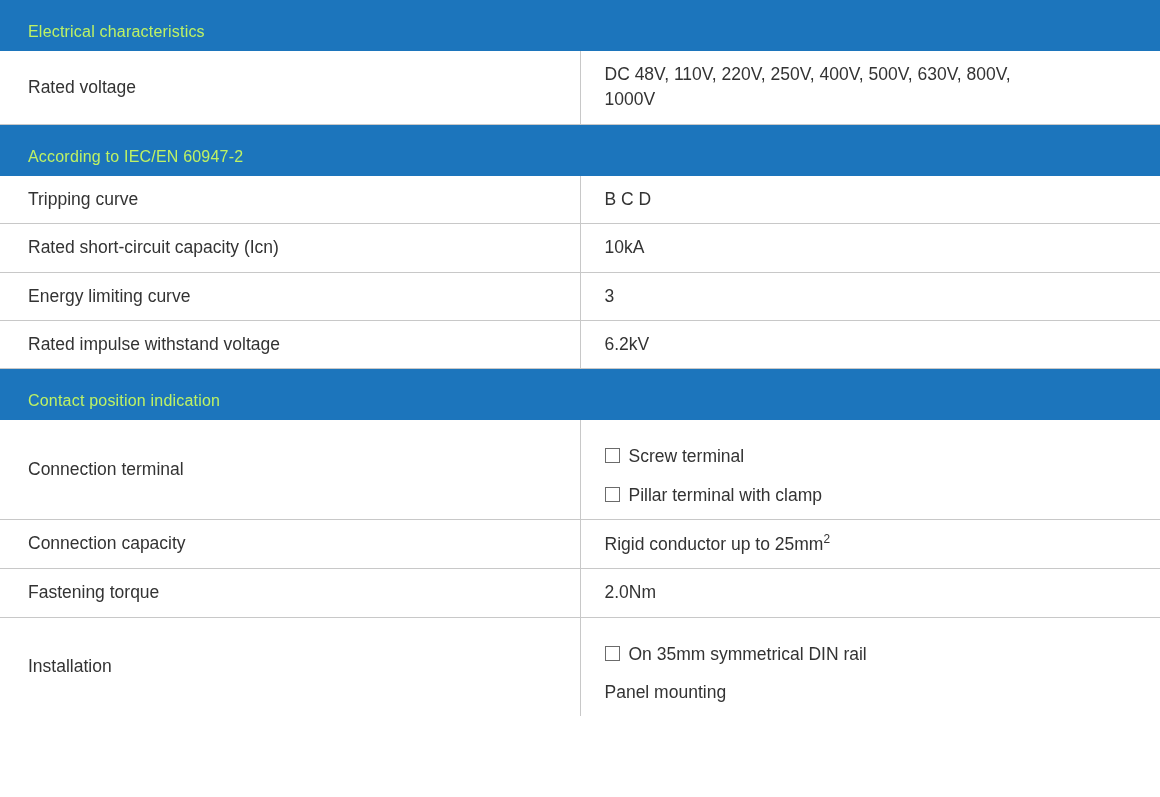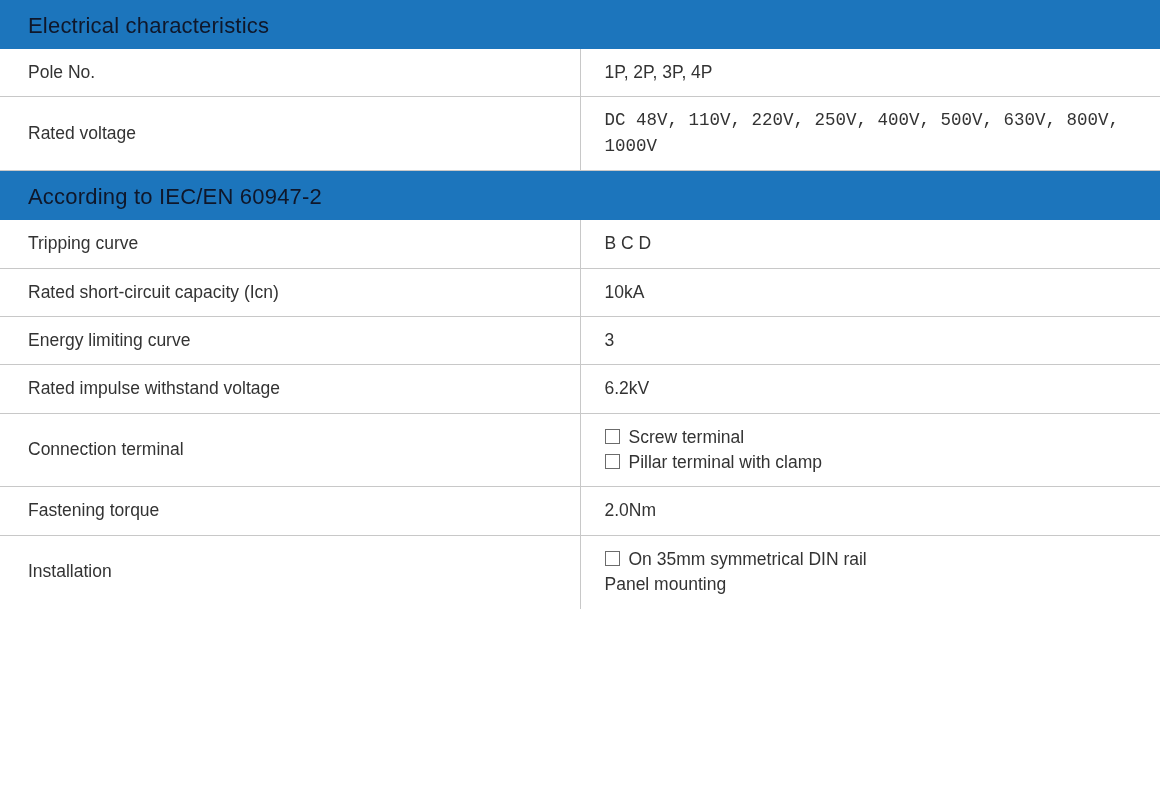--- a/index.html
+++ b/index.html
@@ -41,23 +41,23 @@
   .spec-table {
     position: relative;
     z-index: 1;
     width: 1160px;
     border-collapse: collapse;
     table-layout: fixed;
   }
 
   .spec-table tr.section-row td {
     background: #1c75bc;
-    color: #0f172a;
-    font-size: 22px;
-    padding: 13px 0 10px 28px;
+    color: #bef264;
+    font-size: 16px;
+    padding: 23px 0 10px 28px;
     border: none;
     letter-spacing: 0.2px;
   }
 
   .spec-table tr.data-row td {
     font-size: 17.5px;
     color: #333333;
     background: #ffffff;
     border-bottom: 1px solid #c8c8c8;
     vertical-align: middle;
@@ -74,56 +74,52 @@
     padding: 11px 20px 11px 24px;
   }
 
   .spec-table tr.last-row td {
     border-bottom: none;
   }
 
   .checkline {
     display: block;
     white-space: nowrap;
+    margin-top: 13px;
   }
   .checkbox-glyph {
     display: inline-block;
     width: 13px;
     height: 13px;
     border: 1.5px solid #6b6b6b;
     margin-right: 9px;
     position: relative;
     top: 1px;
   }
   sup {
     font-size: 0.68em;
     vertical-align: super;
   }
   .nowrapbreak {
     display: block;
-    font-family: Liberation Mono, monospace;
   }
 </style>
 </head>
 <body>
 
 <div class="corner-arc"></div>
 <div class="corner-arc2"></div>
 
 <table class="spec-table">
   <tbody>
 
     <tr class="section-row">
       <td colspan="2">Electrical characteristics</td>
     </tr>
 
-    <tr class="data-row">
-      <td class="label-cell">Pole No.</td>
-      <td class="value-cell">1P, 2P, 3P, 4P</td>
-    </tr>
 
     <tr class="data-row">
       <td class="label-cell">Rated voltage</td>
       <td class="value-cell">
         <span class="nowrapbreak">DC 48V, 110V, 220V, 250V, 400V, 500V, 630V, 800V,</span>
         <span class="nowrapbreak">1000V</span>
       </td>
     </tr>
 
 
@@ -146,33 +142,40 @@
       <td class="label-cell">Energy limiting curve</td>
       <td class="value-cell">3</td>
     </tr>
 
     <tr class="data-row">
       <td class="label-cell">Rated impulse withstand voltage</td>
       <td class="value-cell">6.2kV</td>
     </tr>
 
 
+    <tr class="section-row">
+      <td colspan="2">Contact position indication</td>
+    </tr>
 
     <tr class="data-row">
       <td class="label-cell">Connection terminal</td>
       <td class="value-cell">
         <span class="checkline">
           <span class="checkbox-glyph"></span><span>Screw terminal</span>
         </span>
         <span class="checkline">
           <span class="checkbox-glyph"></span><span>Pillar terminal with clamp</span>
         </span>
       </td>
     </tr>
 
+    <tr class="data-row">
+      <td class="label-cell">Connection capacity</td>
+      <td class="value-cell"><span>Rigid conductor up to 25mm</span><sup>2</sup></td>
+    </tr>
 
     <tr class="data-row">
       <td class="label-cell">Fastening torque</td>
       <td class="value-cell">2.0Nm</td>
     </tr>
 
     <tr class="data-row last-row">
       <td class="label-cell">Installation</td>
       <td class="value-cell">
         <span class="checkline">

